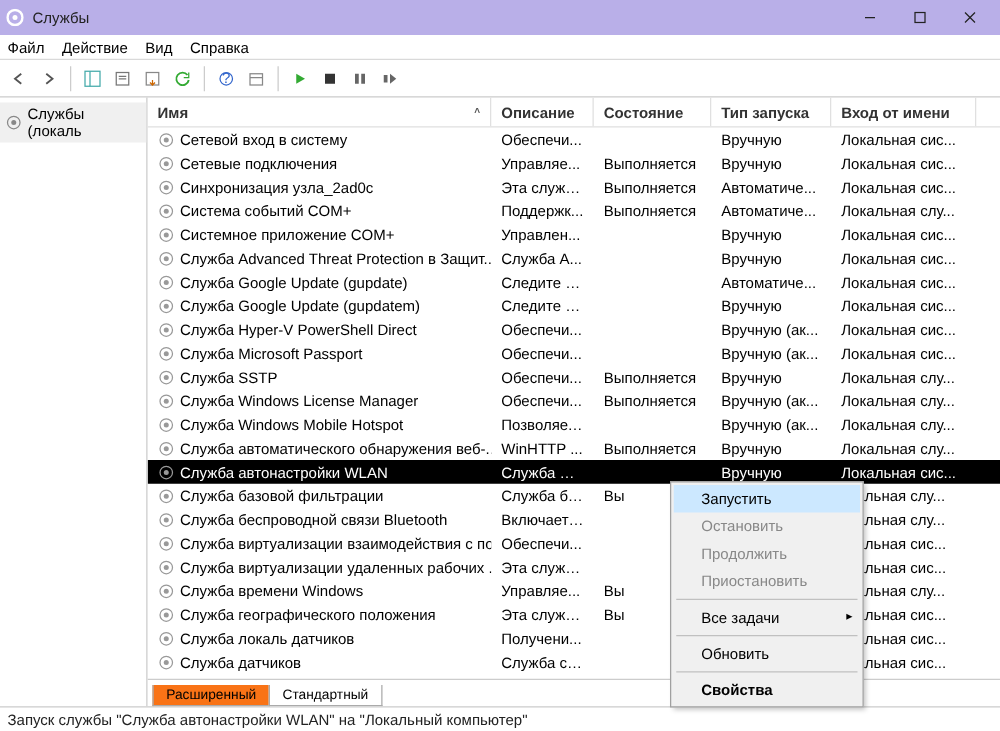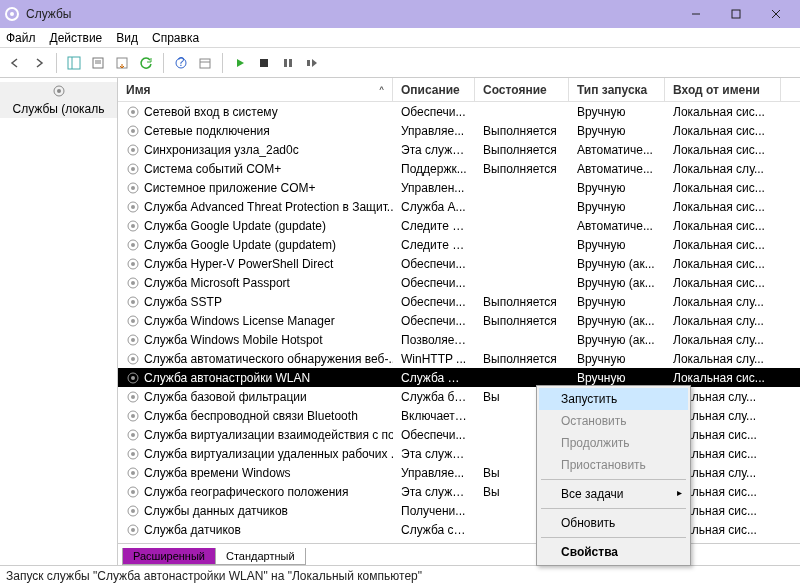--- a/index.html
+++ b/index.html
@@ -9,34 +9,34 @@
 .titlebar .title { flex: 1; color: #222; }
 .winbtns { display: flex; }
 .winbtn { width: 40px; height: 28px; display: flex; align-items: center; justify-content: center; cursor: default; }
 .menubar { height: 20px; display: flex; align-items: center; padding: 2px 6px; gap: 14px; border-bottom: 1px solid #d9d9d9; }
 .menubar span { cursor: default; }
 .toolbar { height: 30px; border-bottom: 1px solid #ccc; display: flex; align-items: center; padding: 0 4px; gap: 2px; }
 .tb-sep { width: 1px; height: 20px; background: #ccc; margin: 0 4px; }
 .tb-btn { width: 22px; height: 22px; display: flex; align-items: center; justify-content: center; border: 1px solid transparent; }
 .mainarea { display: flex; height: calc(585px - 28px - 20px - 30px - 20px); }
 .leftpane { width: 118px; border-right: 1px solid #ccc; padding-top: 4px; }
-.leftnode { display: flex; align-items: center; gap: 4px; padding: 2px 4px; background: #f0f0f0; flex-direction: column; }
+.leftnode { display: flex; align-items: center; gap: 4px; padding: 2px 4px; background: #f0f0f0; }
 .leftnode .g { width: 14px; height: 14px; }
 .rightpane { flex: 1; display: flex; flex-direction: column; overflow: hidden; }
 .listheader { display: flex; height: 24px; border-bottom: 1px solid #e0e0e0; }
 .listheader .col { border-right: 1px solid #e0e0e0; padding: 4px 8px; display: flex; align-items: center; color: #333; position: relative; font-weight: bold; }
 .listheader .sort { position: absolute; right: 8px; top: 6px; font-size: 8px; color: #555; }
 .listbody { flex: 1; overflow: hidden; }
 .row { display: flex; height: 19px; align-items: center; white-space: nowrap; }
 .row .cell { overflow: hidden; text-overflow: ellipsis; padding: 0 8px; }
 .row .namecell { display: flex; align-items: center; gap: 4px; }
 .row.selected { background: #000000; color: #fff; }
 .gearicon { width: 14px; height: 14px; display: inline-flex; align-items: center; justify-content: center; flex: none; }
 .tabsbar { height: 22px; border-top: 1px solid #ccc; display: flex; align-items: flex-end; padding-left: 4px; position:relative;}
-.tab { border: 1px solid #aaa; border-top: none; padding: 2px 10px; font-size: 11px; background: #a21caf; margin-right: -1px; cursor: default; }
+.tab { border: 1px solid #aaa; border-top: none; padding: 2px 10px; font-size: 11px; background: #f97316; margin-right: -1px; cursor: default; }
 .tab.active { background: #fff; border-bottom: 1px solid #aaa; z-index:1;}
 .statusbar { height: 20px; border-top: 1px solid #ccc; padding: 2px 6px; display: flex; align-items: center; color: #222; font-size: 11px; }
 
 .ctxmenu { position: absolute; background: #f0f0f0; border: 1px solid #a0a0a0; box-shadow: 2px 2px 4px rgba(0,0,0,.25); padding: 2px; min-width: 155px; }
 .ctxmenu .mi { padding: 4px 18px 4px 22px; cursor: default; color: #000; position: relative; }
 .ctxmenu .mi.disabled { color: #888; }
 .ctxmenu .mi.hl { background: #cce8ff; }
 .ctxmenu .sep { height: 1px; background: #c0c0c0; margin: 3px 2px; }
 .ctxmenu .arrow { position: absolute; right: 6px; top: 4px; font-size: 10px; }
 svg { display: block; }
@@ -507,21 +507,21 @@
           <div class="cell colw-logon">окальная сис...</div>
         </div>
         <div class="row">
           <div class="cell namecell colw-name">
             <span class="gearicon">
               <svg width="14" height="14" viewBox="0 0 14 14">
                 <circle cx="7" cy="7" r="5" fill="none" stroke="#999"></circle>
                 <circle cx="7" cy="7" r="2" fill="#999"></circle>
               </svg>
             </span>
-            <span>Службы данных датчиков</span>
+            <span>Служба локаль датчиков</span>
           </div>
           <div class="cell colw-desc">Получени...</div>
           <div class="cell colw-state"></div>
           <div class="cell colw-start"></div>
           <div class="cell colw-logon">окальная сис...</div>
         </div>
         <div class="row">
           <div class="cell namecell colw-name">
             <span class="gearicon">
               <svg width="14" height="14" viewBox="0 0 14 14">

